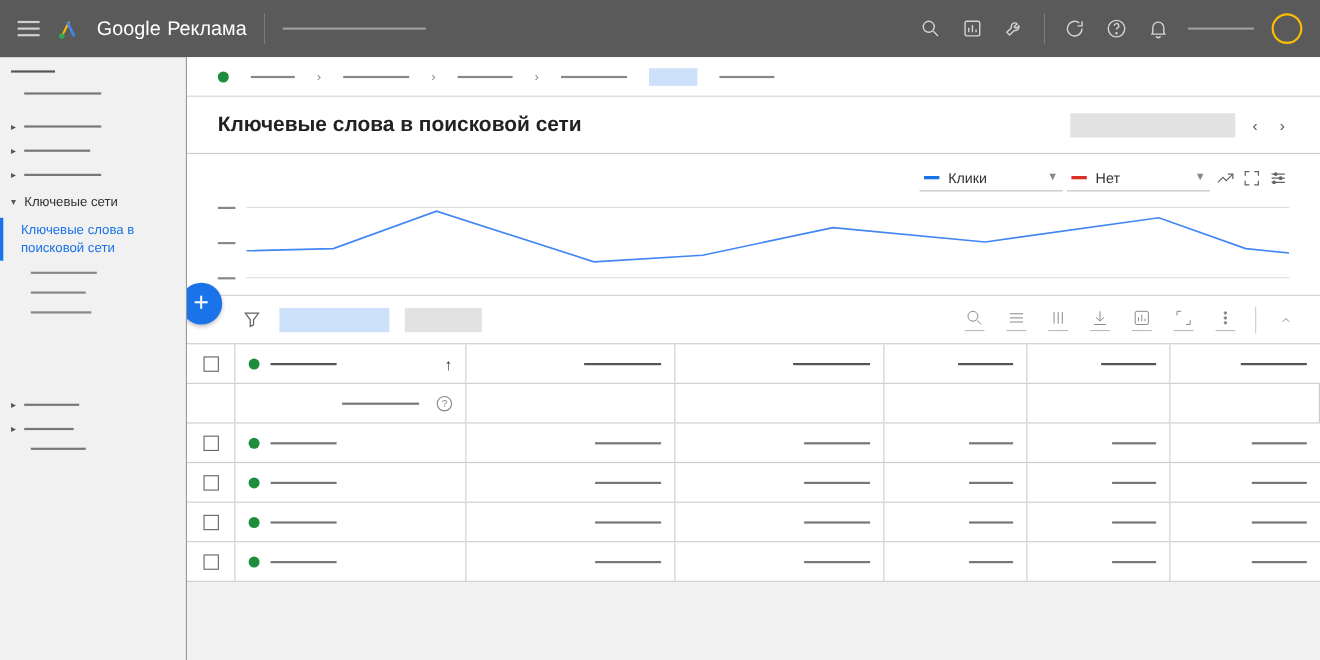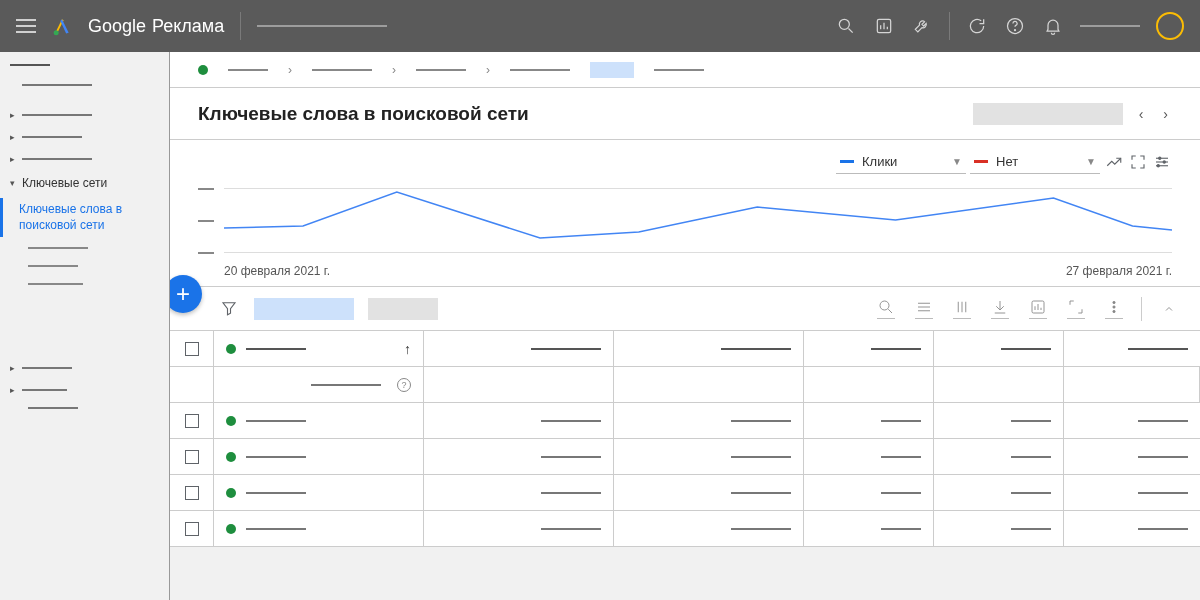--- a/index.html
+++ b/index.html
@@ -274,24 +274,20 @@
       <div class="chart-area">
         <div class="ytick" style="top:8px"></div>
         <div class="ytick" style="top:40px"></div>
         <div class="ytick" style="top:72px"></div>
         <div class="grid" style="top:8px"></div>
         <div class="grid" style="top:72px"></div>
         <svg class="line" viewBox="0 0 960 80" preserveAspectRatio="none">
           <polyline points="0,48 80,46 175,12 320,58 420,52 540,27 680,40 840,18 920,46 960,50" fill="none" stroke="#4285f4" stroke-width="1.5"></polyline>
         </svg>
       </div>
-      <div class="date-row">
-        <span>20 февраля 2021 г.</span>
-        <span>27 февраля 2021 г.</span>
-      </div>
     </div>
 
     <div class="toolbar">
       <div class="fab">+</div>
       <div class="filter-icon"><svg viewBox="0 0 24 24">
             <polygon points="4 5 20 5 14 13 14 19 10 21 10 13 4 5"></polygon>
           </svg></div>
       <div class="tool-pill"></div>
       <div class="tool-pill grey"></div>
       <div class="toolbar-spacer"></div>

